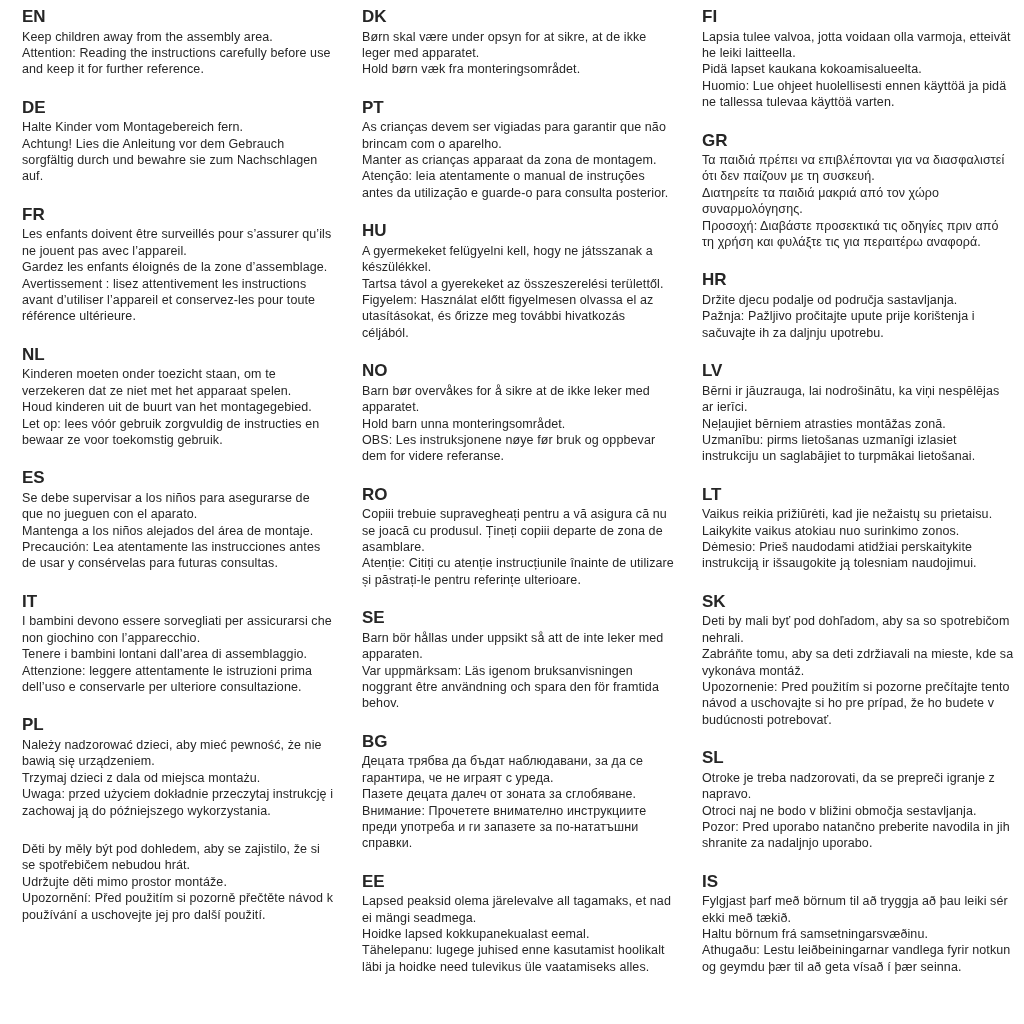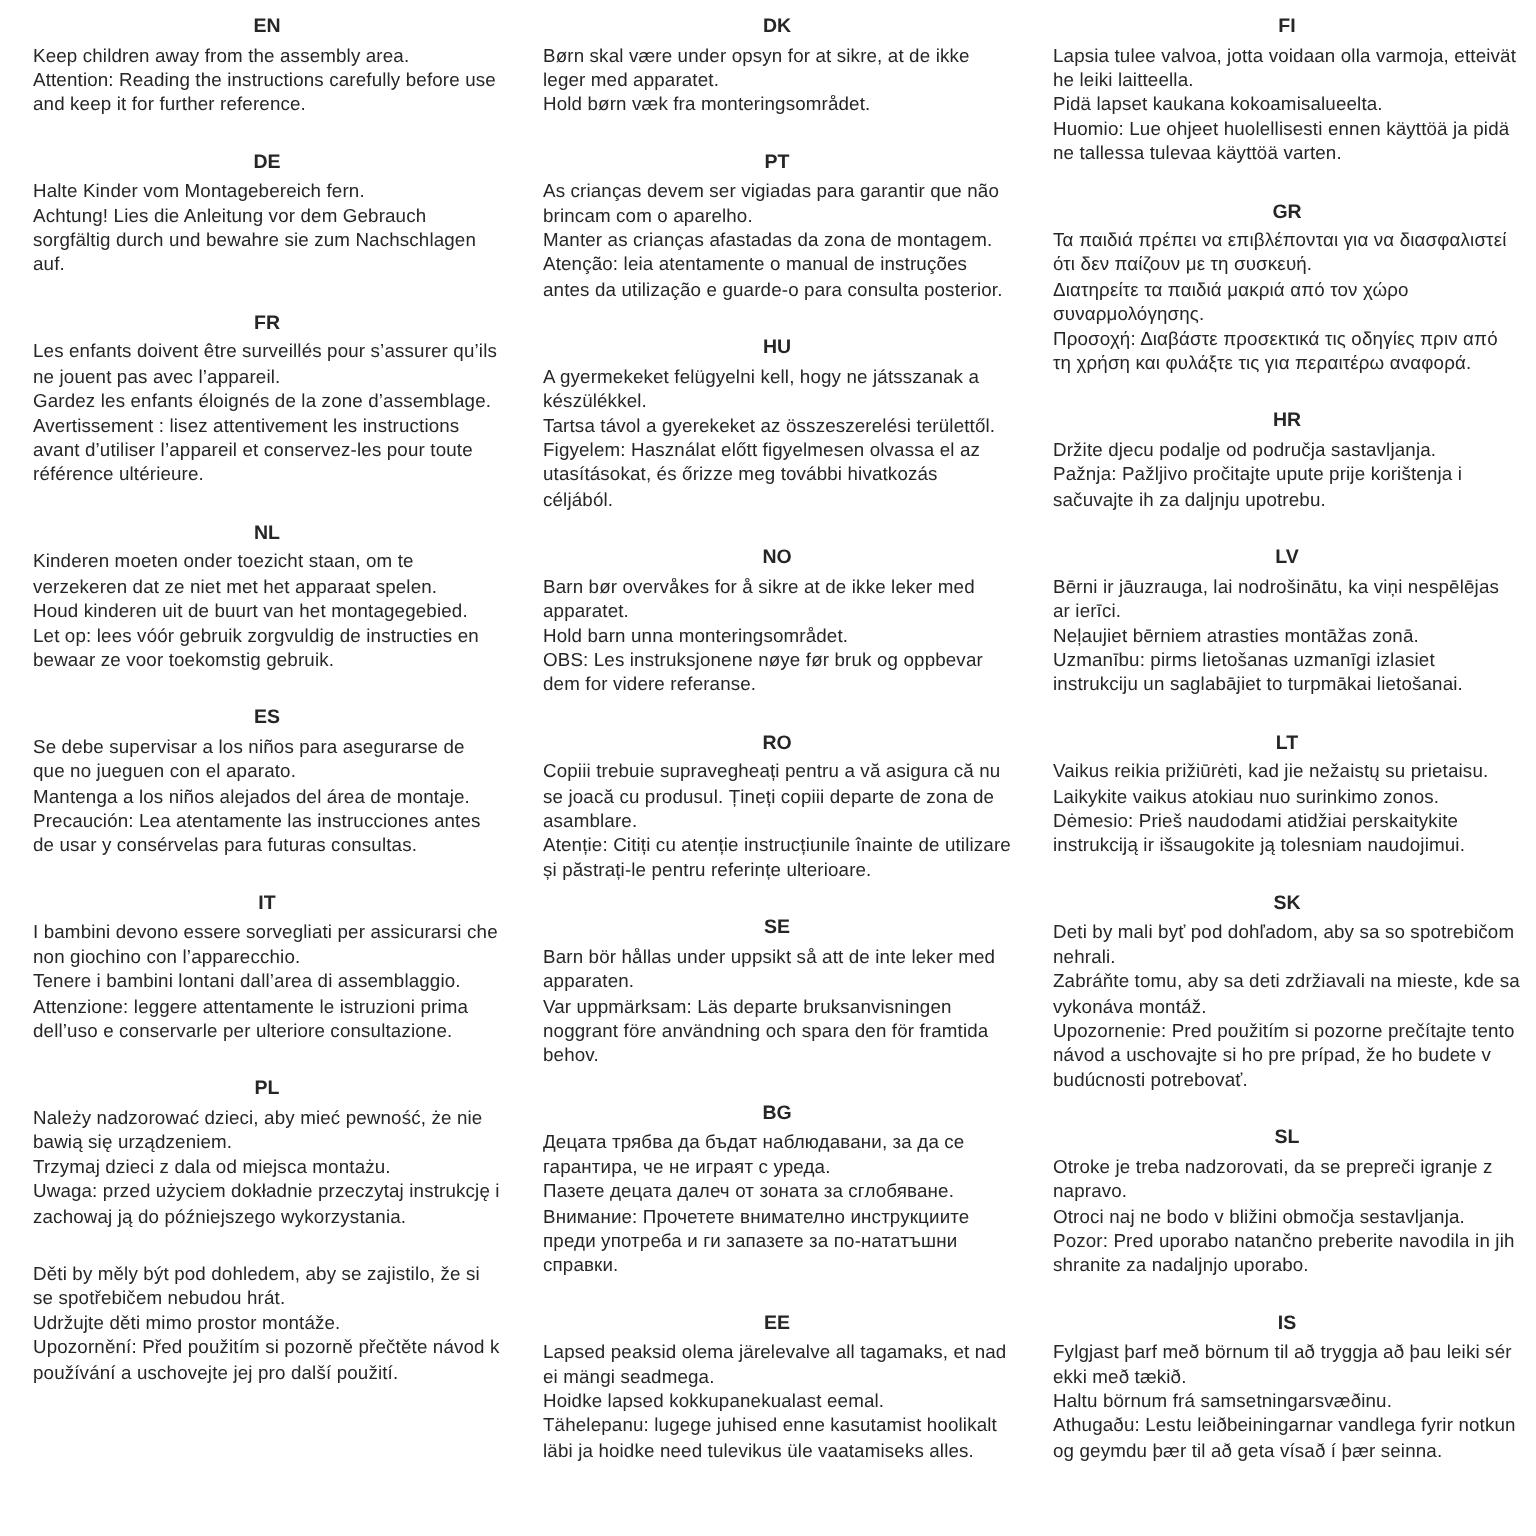--- a/index.html
+++ b/index.html
@@ -13,24 +13,23 @@
   }
   .page {
     display: grid;
     grid-template-columns: 312px 312px 312px;
     column-gap: 28px;
     padding: 9px 18px 0 22px;
   }
   .lang-section { margin-bottom: 22px; }
   .lang-code {
     font-weight: bold;
-    font-size: 13px;
+    font-size: 17px;
     line-height: 16.5px;
     margin-bottom: 3px;
-    text-align: center;
   }
   .para {
     font-size: 12.5px;
     line-height: 16.4px;
     letter-spacing: 0.1px;
   }
 </style>
 </head>
 <body>
 
@@ -84,21 +83,21 @@
     </div>
   <div class="col">
       <section class="lang-section">
         <div class="lang-code">DK</div>
         <div class="para">Børn skal være under opsyn for at sikre, at de ikke leger med apparatet.</div>
         <div class="para">Hold børn væk fra monteringsområdet.</div>
       </section>
       <section class="lang-section">
         <div class="lang-code">PT</div>
         <div class="para">As crianças devem ser vigiadas para garantir que não brincam com o aparelho.</div>
-        <div class="para">Manter as crianças afastadas da zona de montagem.</div>
+        <div class="para">Manter as crianças apparaat da zona de montagem.</div>
         <div class="para">Atenção: leia atentamente o manual de instruções antes da utilização e guarde-o para consulta posterior.</div>
       </section>
       <section class="lang-section">
         <div class="lang-code">HU</div>
         <div class="para">A gyermekeket felügyelni kell, hogy ne játsszanak a készülékkel.</div>
         <div class="para">Tartsa távol a gyerekeket az összeszerelési területtől.</div>
         <div class="para">Figyelem: Használat előtt figyelmesen olvassa el az utasításokat, és őrizze meg további hivatkozás céljából.</div>
       </section>
       <section class="lang-section">
         <div class="lang-code">NO</div>
@@ -107,21 +106,21 @@
         <div class="para">OBS: Les instruksjonene nøye før bruk og oppbevar dem for videre referanse.</div>
       </section>
       <section class="lang-section">
         <div class="lang-code">RO</div>
         <div class="para">Copiii trebuie supravegheați pentru a vă asigura că nu se joacă cu produsul. Țineți copiii departe de zona de asamblare.</div>
         <div class="para">Atenție: Citiți cu atenție instrucțiunile înainte de utilizare și păstrați-le pentru referințe ulterioare.</div>
       </section>
       <section class="lang-section">
         <div class="lang-code">SE</div>
         <div class="para">Barn bör hållas under uppsikt så att de inte leker med apparaten.</div>
-        <div class="para">Var uppmärksam: Läs departe bruksanvisningen noggrant före användning och spara den för framtida behov.</div>
+        <div class="para">Var uppmärksam: Läs igenom bruksanvisningen noggrant être användning och spara den för framtida behov.</div>
       </section>
       <section class="lang-section">
         <div class="lang-code">BG</div>
         <div class="para">Децата трябва да бъдат наблюдавани, за да се гарантира, че не играят с уреда.</div>
         <div class="para">Пазете децата далеч от зоната за сглобяване.</div>
         <div class="para">Внимание: Прочетете внимателно инструкциите преди употреба и ги запазете за по-нататъшни справки.</div>
       </section>
       <section class="lang-section">
         <div class="lang-code">EE</div>
         <div class="para">Lapsed peaksid olema järelevalve all tagamaks, et nad ei mängi seadmega.</div>

